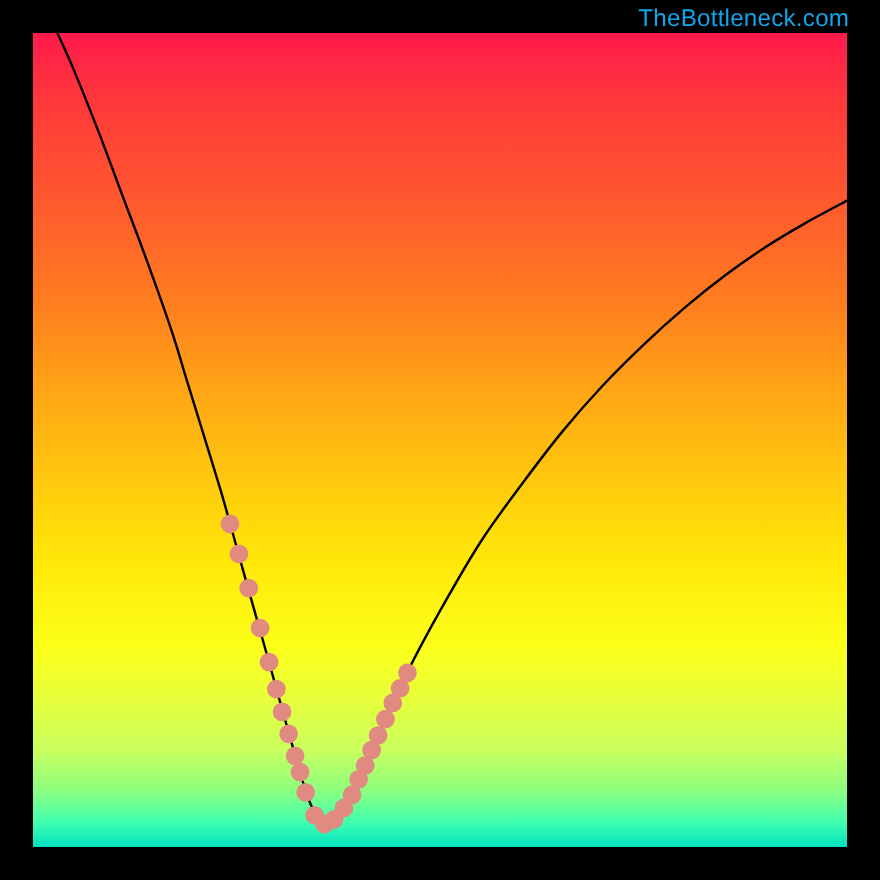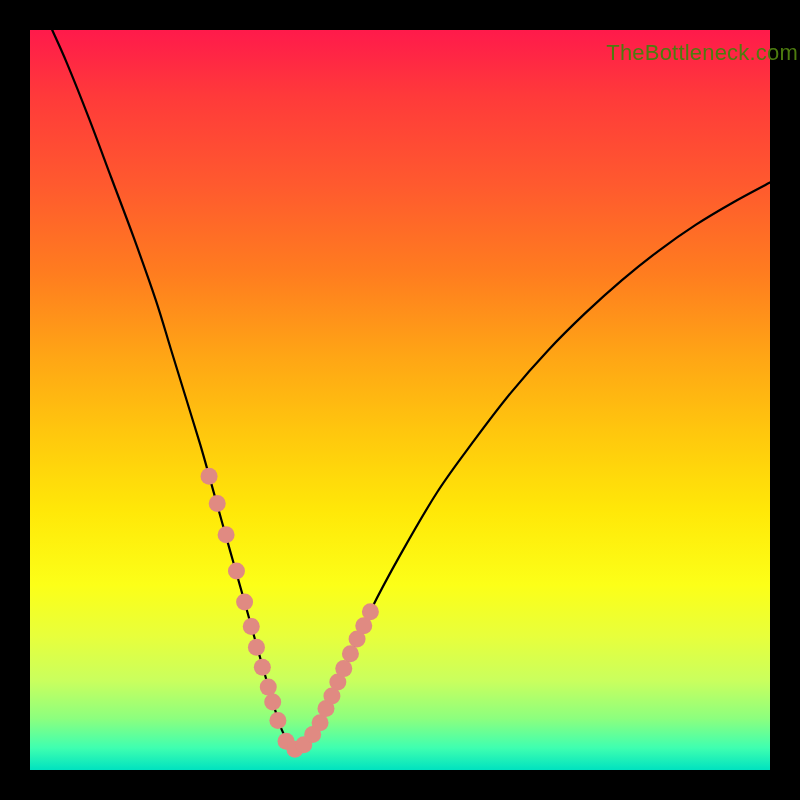--- a/index.html
+++ b/index.html
@@ -35,27 +35,26 @@
       #e7ff3c 82%,
       #c9ff5e 88%,
       #8dff7e 93%,
       #3fffb0 97%,
       #00e2c0 100%
     );
   }
   .attribution {
     position: absolute;
     top: 4px;
-    right: 2px;
-    color: #4d7c0f;
+    right: 28px;
+    color: #0ea5e9;
     font-size: 22px;
     font-weight: 400;
     letter-spacing: 0.2px;
     z-index: 5;
-    margin-top: 36px;
   }
   svg.overlay {
     position: absolute;
     left: 0;
     top: 0;
     width: 740px;
     height: 740px;
     overflow: visible;
   }
 </style>

